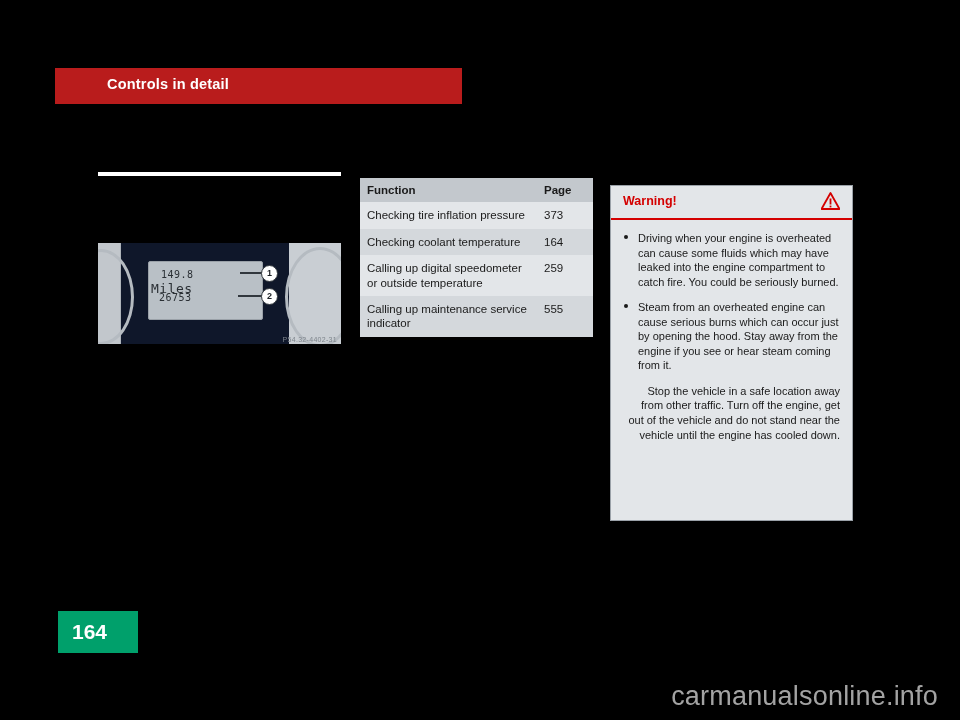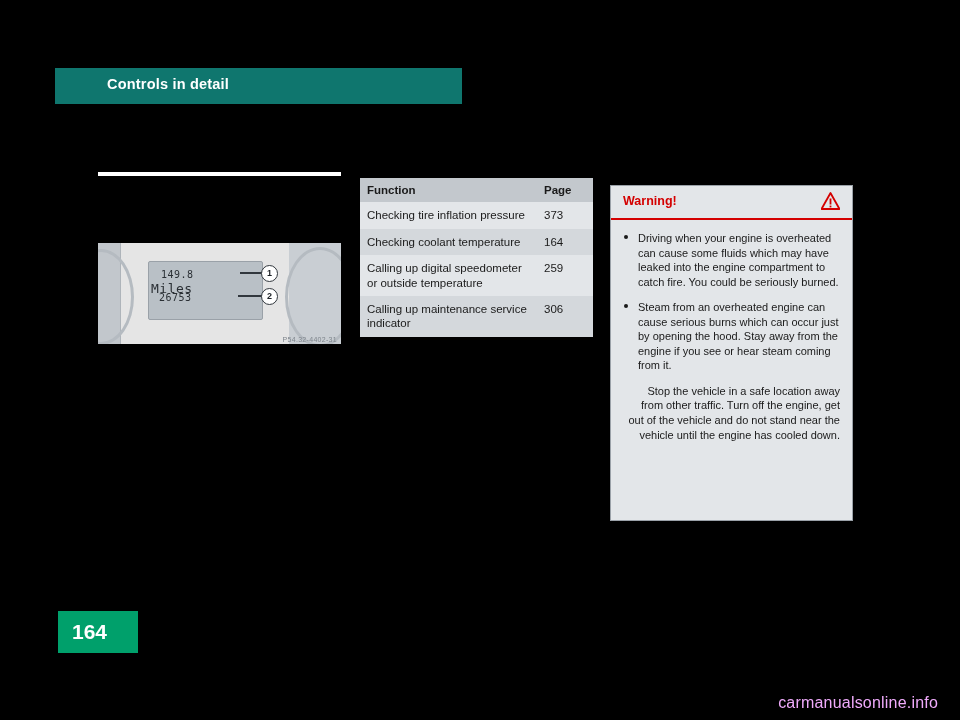--- a/index.html
+++ b/index.html
@@ -15,21 +15,21 @@
     overflow: hidden;
   }
 
   
   #header-bar {
     position: absolute;
     left: 55px;
     top: 68px;
     width: 407px;
     height: 36px;
-    background: #0f766e;
+    background: #b91c1c;
   }
   #header-title {
     position: absolute;
     left: 52px;
     top: 8px;
     font-size: 14.5px;
     font-weight: bold;
     color: #ffffff;
     letter-spacing: 0.2px;
   }
@@ -42,21 +42,21 @@
     width: 243px;
     height: 4px;
     background: #ffffff;
   }
   #figure-box {
     position: absolute;
     left: 98px;
     top: 243px;
     width: 243px;
     height: 101px;
-    background: #e5e5e5;
+    background: #0f172a;
     overflow: hidden;
   }
   
   #fig-left-bezel {
     position: absolute;
     left: 0px;
     top: 0px;
     width: 22px;
     height: 101px;
     background: #c2c7cc;
@@ -246,22 +246,22 @@
     color: #ffffff;
     font-size: 21px;
     font-weight: bold;
   }
 
   
   #footer-watermark {
     position: absolute;
     right: 22px;
     bottom: 8px;
-    color: #f0abfc;
-    font-size: 16px;
+    color: #a3a3a3;
+    font-size: 27px;
     letter-spacing: 0.2px;
   }
 </style>
 </head>
 <body>
 
 <div id="header-bar">
   <div id="header-title">Controls in detail</div>
 </div>
 
@@ -301,21 +301,21 @@
     <tr class="alt">
       <td>Checking coolant temperature</td>
       <td class="page-col">164</td>
     </tr>
     <tr>
       <td>Calling up digital speedometer or outside temperature</td>
       <td class="page-col">259</td>
     </tr>
     <tr class="alt">
       <td>Calling up maintenance service indicator</td>
-      <td class="page-col">306</td>
+      <td class="page-col">555</td>
     </tr>
   </tbody>
 </table>
 
 <div id="warning-box">
   <div id="warning-head">
     <div id="warning-title">Warning!</div>
     <div id="warning-tri">
       <svg width="19" height="18" viewBox="0 0 19 18" xmlns="http://www.w3.org/2000/svg">
         <polygon points="9.5,1 18.5,17 0.5,17" fill="none" stroke="#d40000" stroke-width="1.8" stroke-linejoin="round"></polygon>

